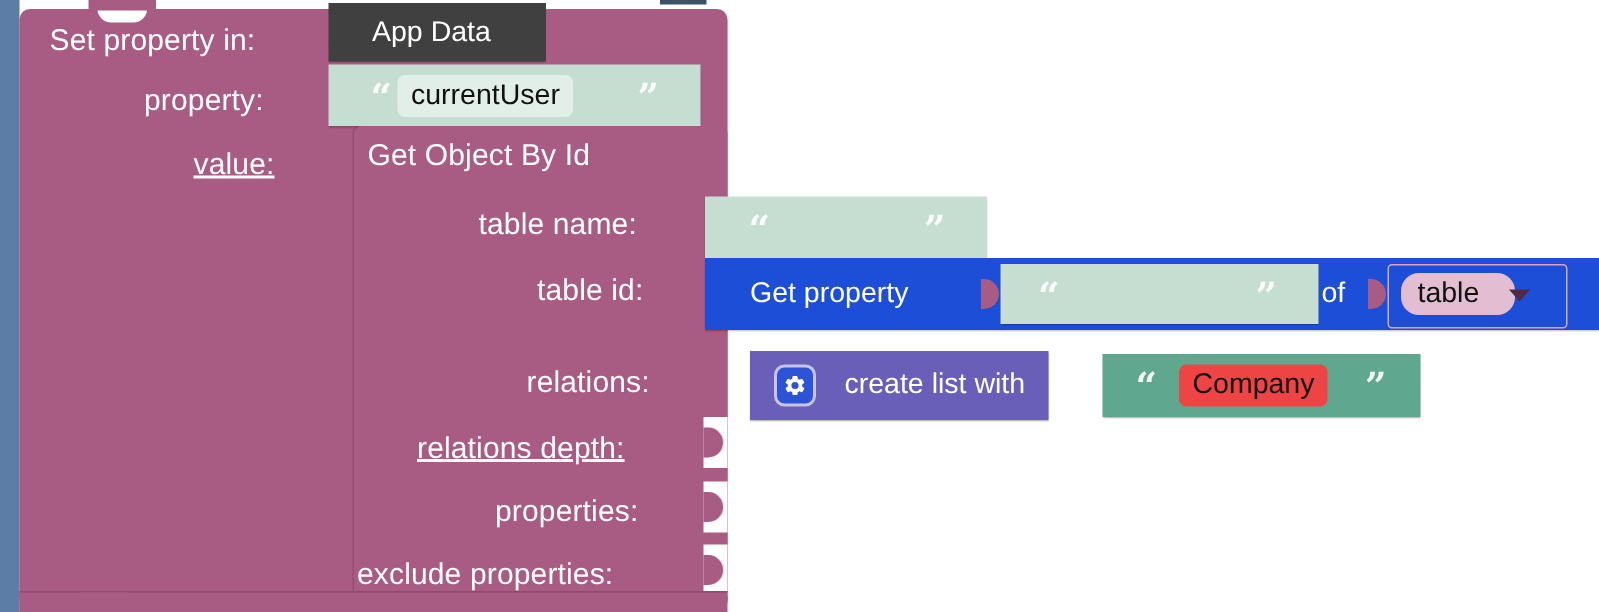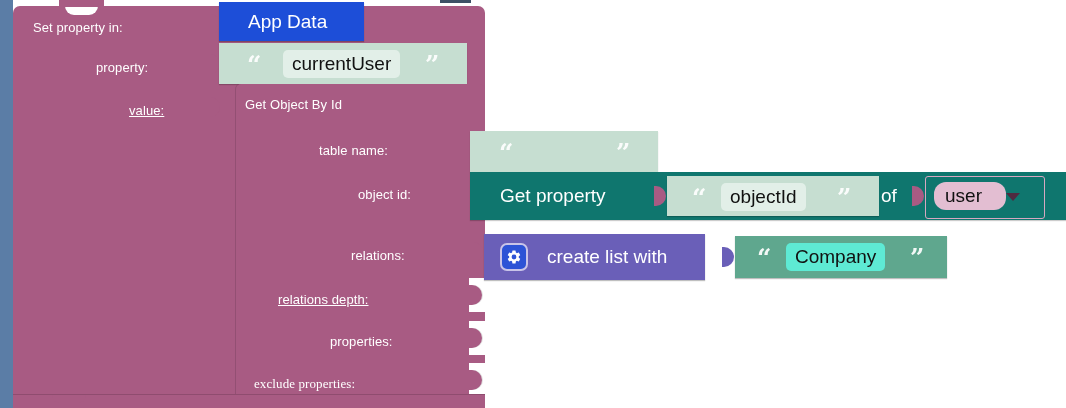--- a/index.html
+++ b/index.html
@@ -18,21 +18,21 @@
   }
   .topline{
     position:absolute;left:440px;top:0;width:31px;height:3px;
     background:#3d5166;
   }
 
   
   .blk{position:absolute;box-sizing:border-box;}
   .blk .lbl{
     position:absolute;white-space:nowrap;color:#ffffff;
-    font-size:13px;line-height:19px;letter-spacing:.1px;
+    font-size:20px;line-height:19px;letter-spacing:.1px;
   }
 
   
   .stmt-outer{
     left:13px;top:6px;width:472px;height:394px;
     background:#a85b83;
     border-radius:7px 7px 0 0;
     box-shadow:0 1px 0 rgba(0,0,0,.18);
   }
   
@@ -93,38 +93,38 @@
     position:absolute;left:0;top:7px;width:12px;height:20px;
     background:#a85b83;border-radius:0 11px 11px 0;
   }
 
   
   .vb{position:absolute;box-sizing:border-box;}
   .vb .txt{
     position:absolute;white-space:nowrap;font-size:19px;line-height:19px;color:#fff;
   }
 
-  .olive{background:#1d4ed8;box-shadow:0 1px 1px rgba(0,0,0,.25);}
+  .olive{background:#404040;box-shadow:0 1px 1px rgba(0,0,0,.25);}
   .mint{background:#c6ded1;box-shadow:0 1px 1px rgba(0,0,0,.2);}
   .teal{background:#5fa78e;box-shadow:0 1px 1px rgba(0,0,0,.25);}
-  .pinkblk{background:#0f766e;box-shadow:0 1px 1px rgba(0,0,0,.2);}
+  .pinkblk{background:#1d4ed8;box-shadow:0 1px 1px rgba(0,0,0,.2);}
   .purple{background:#6a5fb8;box-shadow:0 1px 1px rgba(0,0,0,.25);}
 
   
   .q{
     position:absolute;color:#ffffff;font-size:25px;line-height:25px;
     font-family:"DejaVu Serif","Liberation Serif",serif;font-weight:700;
     opacity:.92;
   }
   .field{
     position:absolute;background:#e2efe8;border-radius:5px;
     color:#111;font-size:19px;line-height:19px;
     padding:4px 9px 5px 9px;white-space:nowrap;
   }
-  .field.teal-f{background:#5eead4;}
+  .field.teal-f{background:#ef4444;}
   .field.pink-f{
     background:#e3bed2;border-radius:12px;padding:4px 24px 5px 11px;
   }
   .caret{
     position:absolute;width:0;height:0;
     border-left:7px solid transparent;border-right:7px solid transparent;
     border-top:8px solid #4f2a40;
   }
 
   
@@ -166,33 +166,33 @@
         <i></i>
       </div>
   </div>
 
   <div class="vb olive" style="left:219px;top:2px;width:145px;height:39px;">
     <div class="txt" style="left:29px;top:10px;">App Data</div>
   </div>
 
   <div class="vb mint" style="left:219px;top:43px;width:248px;height:41px;">
     <div class="q" style="left:28px;top:9px;">“</div>
-    <div class="field" style="left:64px;top:7px;">currentUser</div>
+    <div class="field" style="left:46px;top:7px;">currentUser</div>
     <div class="q" style="left:206px;top:9px;">”</div>
   </div>
 
   <div class="blk val-getobj">
     <div class="lbl" style="left:9px;top:11px;">Get Object By Id</div>
 
     <div class="lbl" style="left:83px;top:57px;">table name:</div>
-    <div class="lbl" style="left:122px;top:101px;">object id:</div>
+    <div class="lbl" style="left:122px;top:101px;">table id:</div>
     <div class="lbl" style="left:115px;top:162px;">relations:</div>
     <div class="lbl" style="left:42px;top:206px;text-decoration:underline;">relations depth:</div>
     <div class="lbl" style="left:94px;top:248px;">properties:</div>
-    <div class="lbl" style="left:18px;top:290px;font-family:Liberation Serif, serif;">exclude properties:</div>
+    <div class="lbl" style="left:2px;top:290px;">exclude properties:</div>
 
     <div class="plug" style="left:235px;top:46px;">
         <i></i>
       </div>
     <div class="plug" style="left:235px;top:90px;">
         <i></i>
       </div>
     <div class="plug" style="left:235px;top:151px;">
         <i></i>
       </div>
@@ -218,30 +218,29 @@
     <div class="plug" style="left:184px;top:7px;">
         <i></i>
       </div>
     <div class="txt" style="left:411px;top:14px;">of</div>
     <div class="plug" style="left:442px;top:7px;">
         <i></i>
       </div>
 
     <div class="vb mint" style="left:197px;top:4px;width:212px;height:40px;">
       <div class="q" style="left:25px;top:9px;">“</div>
-      <div class="field" style="left:54px;top:7px;">objectId</div>
       <div class="q" style="left:170px;top:9px;">”</div>
     </div>
 
     <div class="sel-outline" style="left:455px;top:4px;width:118px;height:41px;"></div>
-    <div class="field pink-f" style="left:464px;top:10px;">user</div>
+    <div class="field pink-f" style="left:464px;top:10px;">table</div>
     <div class="caret" style="left:536px;top:21px;"></div>
   </div>
 
-  <div class="vb purple" style="left:484px;top:234px;width:221px;height:46px;">
+  <div class="vb purple" style="left:500px;top:234px;width:199px;height:46px;">
     <div class="gearbtn" style="left:16px;top:9px;">
       <svg width="16" height="16" viewBox="0 0 24 24" aria-hidden="true">
         <path fill="#ffffff" d="M19.14 12.94a7.4 7.4 0 0 0 .06-.94 7.4 7.4 0 0 0-.06-.94l2.03-1.58a.5.5 0 0 0 .12-.62l-1.92-3.32a.5.5 0 0 0-.6-.22l-2.39.96a7 7 0 0 0-1.63-.94l-.36-2.54a.5.5 0 0 0-.5-.42h-3.84a.5.5 0 0 0-.5.42l-.36 2.54c-.59.24-1.13.56-1.63.94l-2.39-.96a.5.5 0 0 0-.6.22L2.65 8.86a.5.5 0 0 0 .12.62l2.03 1.58c-.04.31-.06.63-.06.94s.02.63.06.94l-2.03 1.58a.5.5 0 0 0-.12.62l1.92 3.32c.12.21.37.3.6.22l2.39-.96c.5.38 1.04.7 1.63.94l.36 2.54c.04.24.25.42.5.42h3.84c.25 0 .46-.18.5-.42l.36-2.54c.59-.24 1.13-.56 1.63-.94l2.39.96c.23.08.48-.1.6-.22l1.92-3.32a.5.5 0 0 0-.12-.62l-2.03-1.58zM12 15.6A3.6 3.6 0 1 1 12 8.4a3.6 3.6 0 0 1 0 7.2z"></path>
       </svg>
     </div>
     <div class="txt" style="left:63px;top:13px;">create list with</div>
     <div class="plug" style="left:238px;top:6px;">
       <i style="background:#6a5fb8;"></i>
     </div>
   </div>

